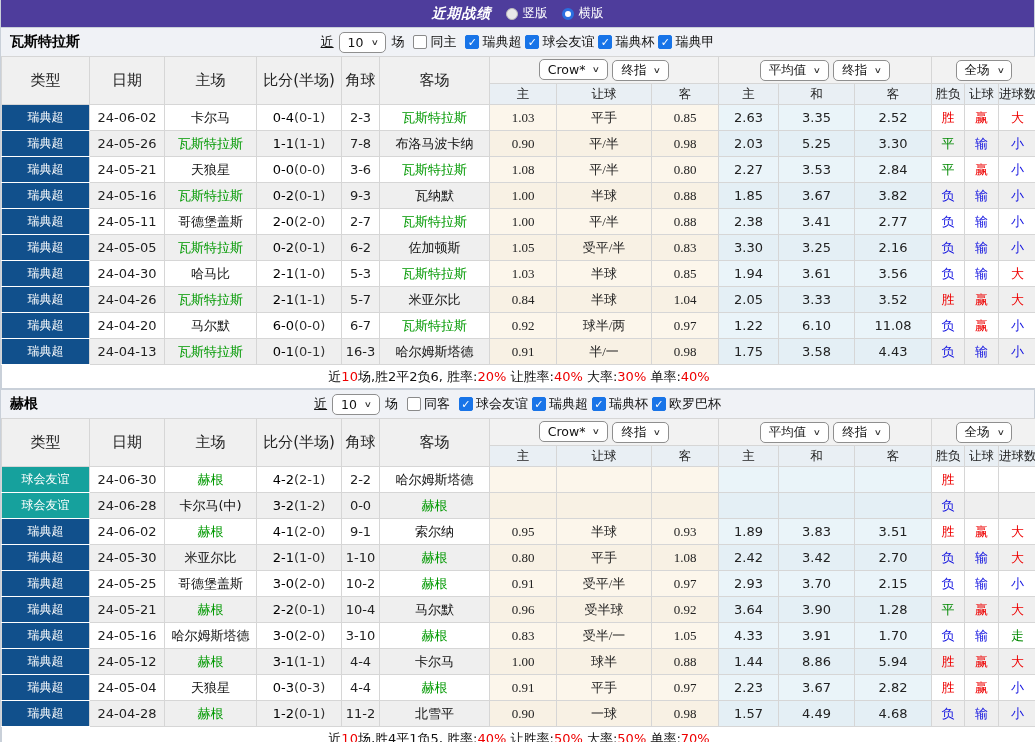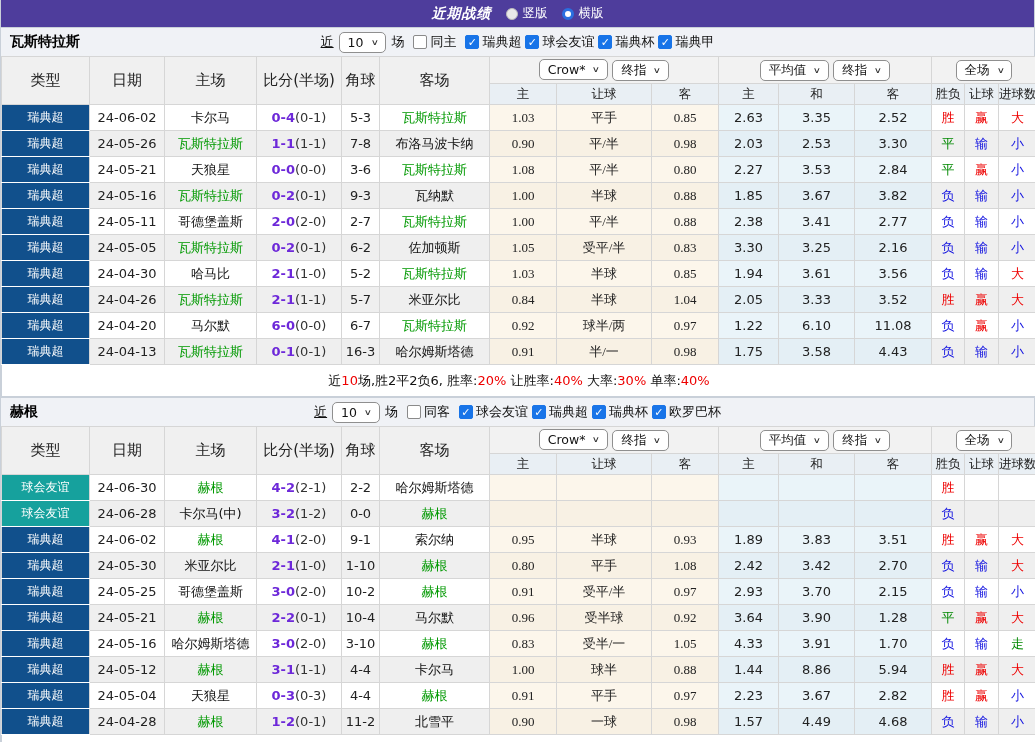--- a/index.html
+++ b/index.html
@@ -35,26 +35,26 @@
   td.c-type { color:#fff; font-size:12px; }
   td.c-type a { color:#fff; text-decoration:none; cursor:pointer; }
   td.c-type.navy { background:#11508C; border-color:#fff #D6D6D6; }
   td.c-type.teal { background:#16A19D; border-color:#fff #D6D6D6; }
   td.c-crow { background:#FCF6EB;font-family:Liberation Serif, serif; }
   td.c-avg { background:#EAF4F9; }
   tbody tr:nth-child(even) td.c-crow { background:#F8F1E4; }
   tbody tr:nth-child(even) td.c-avg { background:#E4EFF5; }
   .team-link { color:#111; text-decoration:none; cursor:pointer; }
   .team-link.focus { color:#009900; }
-  .ft { color:#6d28d9;font-weight:bold; }
+  .ft { color:#000000; }
   .ht { color:#333; }
   .red { color:#EE0000; }
   .blue { color:#1414E0; }
   .green { color:#008800; }
-  tfoot td.summary-cell { height:32px; background:#fff; font-size:13px; color:#111; border:1px solid #C9D0D9; }
+  tfoot td.summary-cell { height:24px; background:#fff; font-size:13px; color:#111; border:1px solid #C9D0D9; }
 </style>
 </head>
 <body>
 
 <div class="page">
 
   <div class="topbar">
     <span class="title">近期战绩</span>
     <label class="radio-item">
       <span class="radio"></span>
@@ -163,21 +163,21 @@
           <th>让球</th>
           <th>进球数</th>
         </tr>
       </thead>
       <tbody>
           <tr>
     <td class="c-type navy"><a class="type-link">瑞典超</a></td>
     <td class="c-plain c-date">24-06-02</td>
     <td class="c-plain"><a class="team-link home-link">卡尔马</a></td>
     <td class="c-plain"><span class="ft">0-4</span><span class="ht">(0-1)</span></td>
-    <td class="c-plain">5-3</td>
+    <td class="c-plain">2-3</td>
     <td class="c-plain"><a class="team-link away-link focus">瓦斯特拉斯</a></td>
     <td class="c-crow">1.03</td>
     <td class="c-crow">平手</td>
     <td class="c-crow">0.85</td>
     <td class="c-avg">2.63</td>
     <td class="c-avg">3.35</td>
     <td class="c-avg">2.52</td>
     <td class="c-plain c-res red">胜</td>
     <td class="c-plain c-res red">赢</td>
     <td class="c-plain c-res red">大</td>
@@ -186,21 +186,21 @@
     <td class="c-type navy"><a class="type-link">瑞典超</a></td>
     <td class="c-plain c-date">24-05-26</td>
     <td class="c-plain"><a class="team-link home-link focus">瓦斯特拉斯</a></td>
     <td class="c-plain"><span class="ft">1-1</span><span class="ht">(1-1)</span></td>
     <td class="c-plain">7-8</td>
     <td class="c-plain"><a class="team-link away-link">布洛马波卡纳</a></td>
     <td class="c-crow">0.90</td>
     <td class="c-crow">平/半</td>
     <td class="c-crow">0.98</td>
     <td class="c-avg">2.03</td>
-    <td class="c-avg">2.53</td>
+    <td class="c-avg">5.25</td>
     <td class="c-avg">3.30</td>
     <td class="c-plain c-res green">平</td>
     <td class="c-plain c-res blue">输</td>
     <td class="c-plain c-res blue">小</td>
   </tr>
           <tr>
     <td class="c-type navy"><a class="type-link">瑞典超</a></td>
     <td class="c-plain c-date">24-05-21</td>
     <td class="c-plain"><a class="team-link home-link">天狼星</a></td>
     <td class="c-plain"><span class="ft">0-0</span><span class="ht">(0-0)</span></td>
@@ -265,21 +265,21 @@
     <td class="c-avg">2.16</td>
     <td class="c-plain c-res blue">负</td>
     <td class="c-plain c-res blue">输</td>
     <td class="c-plain c-res blue">小</td>
   </tr>
           <tr>
     <td class="c-type navy"><a class="type-link">瑞典超</a></td>
     <td class="c-plain c-date">24-04-30</td>
     <td class="c-plain"><a class="team-link home-link">哈马比</a></td>
     <td class="c-plain"><span class="ft">2-1</span><span class="ht">(1-0)</span></td>
-    <td class="c-plain">5-2</td>
+    <td class="c-plain">5-3</td>
     <td class="c-plain"><a class="team-link away-link focus">瓦斯特拉斯</a></td>
     <td class="c-crow">1.03</td>
     <td class="c-crow">半球</td>
     <td class="c-crow">0.85</td>
     <td class="c-avg">1.94</td>
     <td class="c-avg">3.61</td>
     <td class="c-avg">3.56</td>
     <td class="c-plain c-res blue">负</td>
     <td class="c-plain c-res blue">输</td>
     <td class="c-plain c-res red">大</td>

